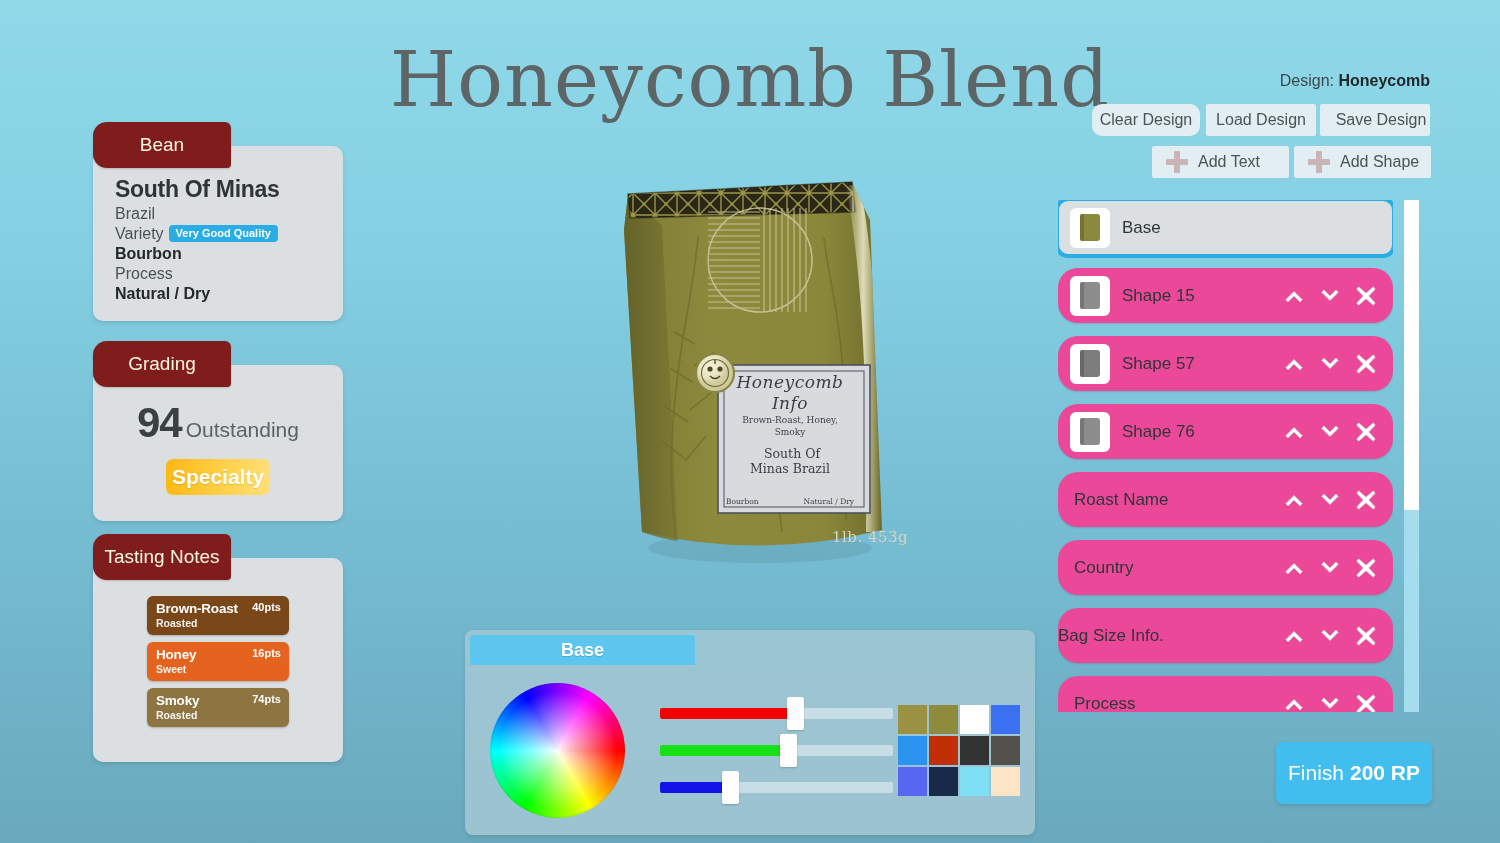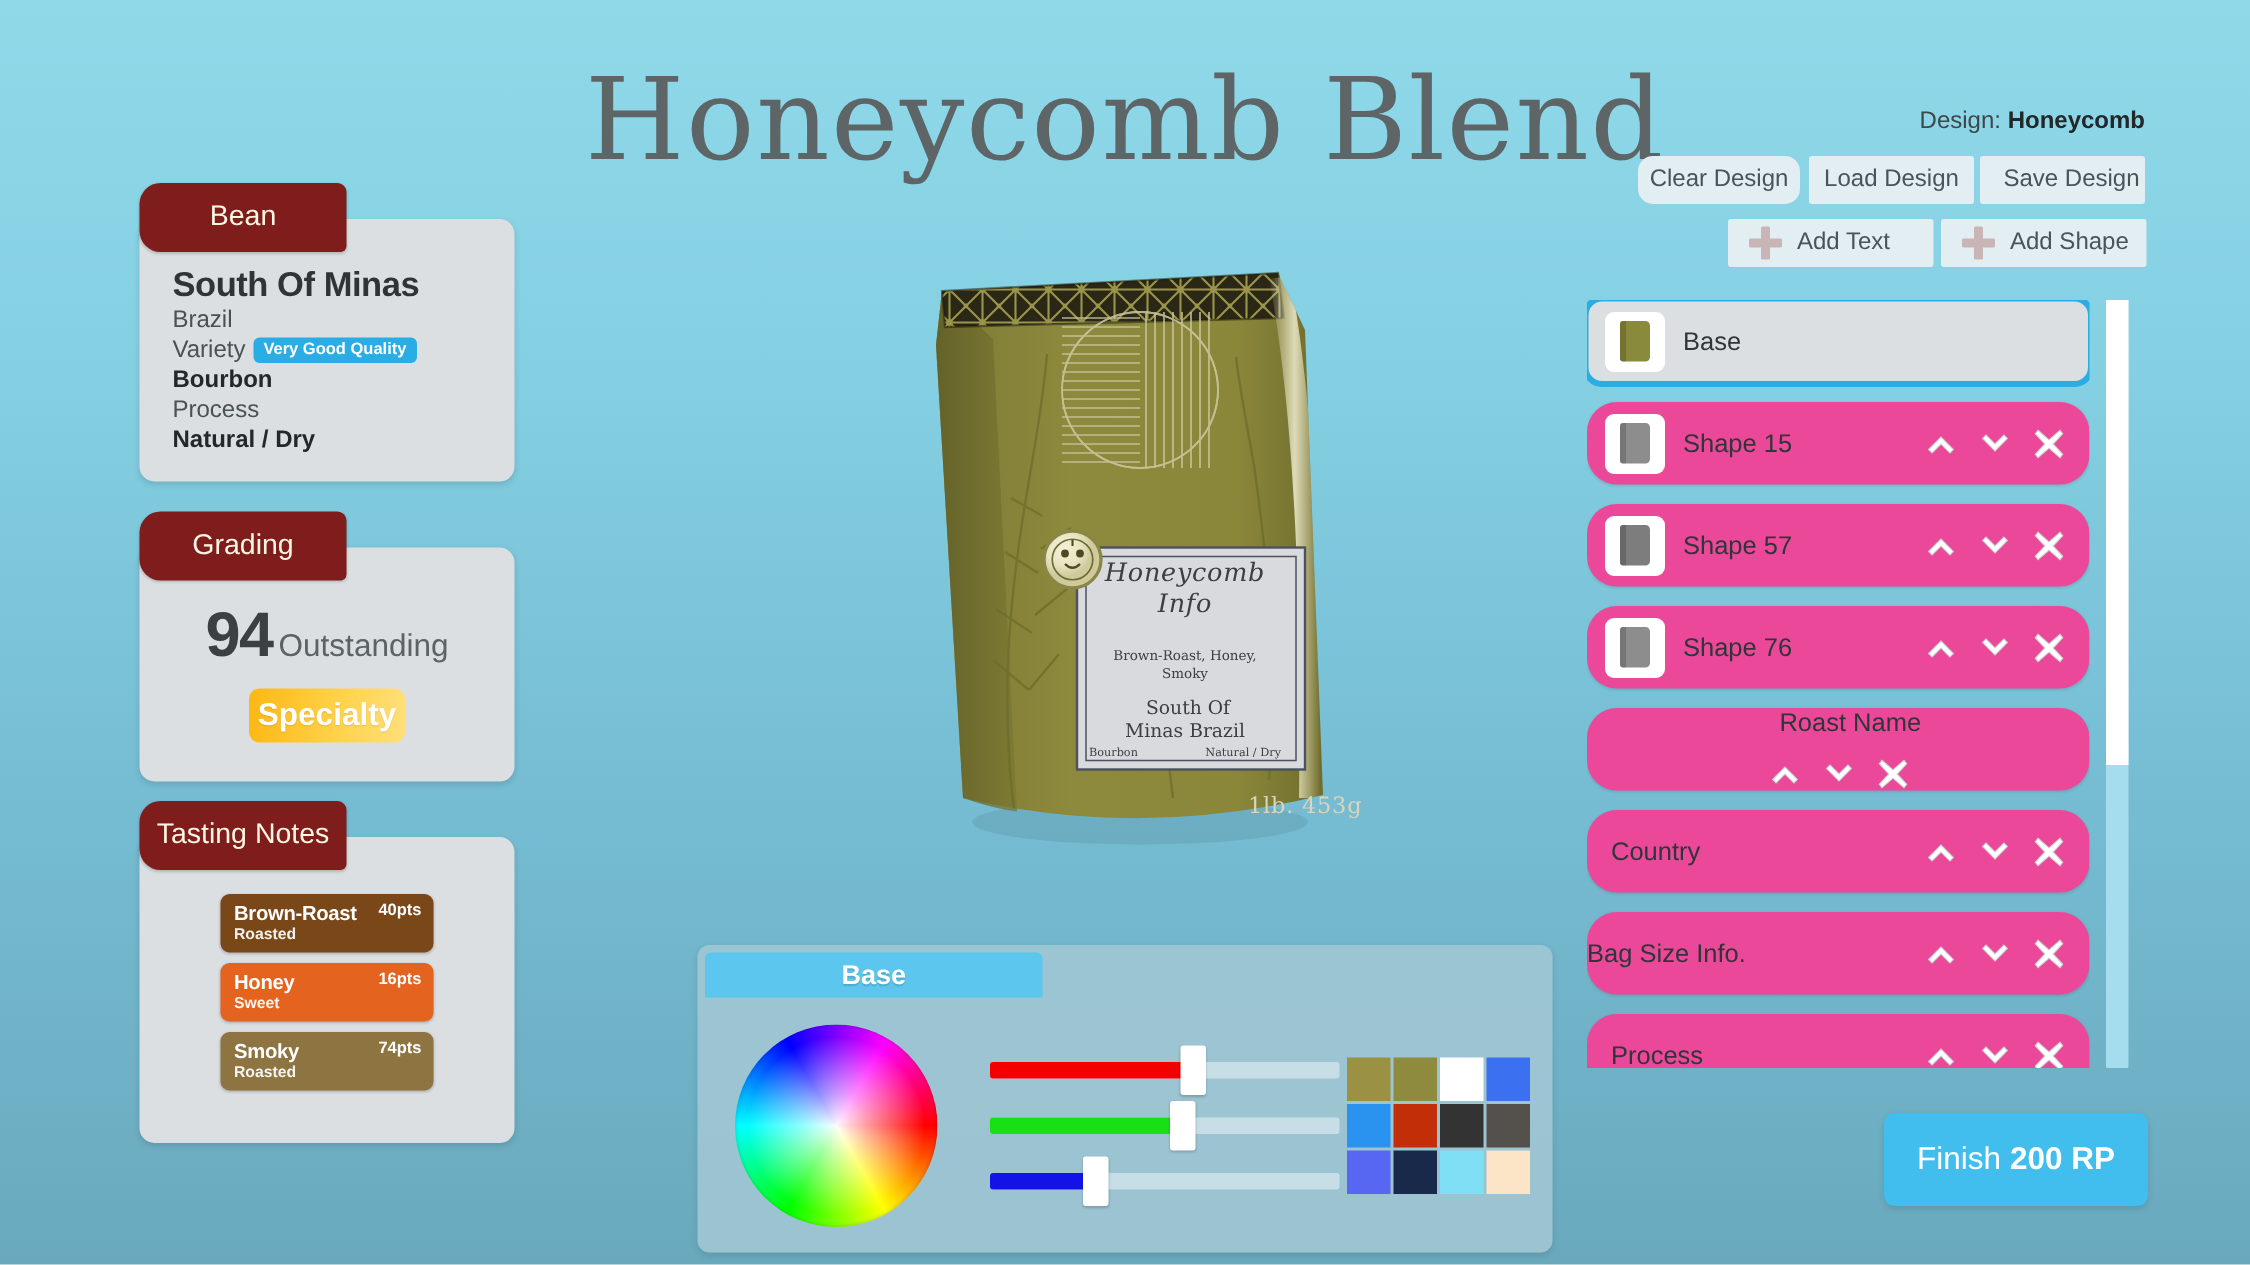--- a/index.html
+++ b/index.html
@@ -177,37 +177,37 @@
     box-shadow: 0 1px 2px rgba(0,0,0,.2);
     cursor: pointer;
   }
   .swatches { position: absolute; left: 440px; top: 705px; }
   .sw-grid { display: grid; grid-template-columns: repeat(4, 29px); grid-auto-rows: 29px; gap: 2px; }
   .sw { width: 29px; height: 29px; cursor: pointer; }
 
   
   #finish-btn {
     right: 68px; top: 742px;
-    width: 176px; height: 62px;
+    width: 156px; height: 62px;
     background: #41bdee; border-radius: 7px;
     display: flex; align-items: center; justify-content: center;
     color: #fff; font-size: 21px; cursor: pointer;
     box-shadow: 0 2px 4px rgba(0,0,0,.13);
   }
   #finish-btn b { margin-left: 6px; font-weight: bold; }
 
   
   #bag-wrap { left: 600px; top: 160px; width: 330px; height: 420px; }
   #bag-label-text {
     position: absolute; left: 720px; top: 372px; width: 140px; height: 140px;
     font-family: "DejaVu Serif", "Liberation Serif", serif;
     color: #3a3f46; text-align: center; pointer-events: none;
   }
   .lbl-big { font-size: 17px; font-style: italic; line-height: 1.22; letter-spacing: .5px; }
-  .lbl-notes { font-size: 9px; line-height: 1.25; margin-top: 20px; }
+  .lbl-notes { font-size: 9px; line-height: 1.25; margin-top: 2px; }
   .lbl-origin { font-size: 9.5px; margin-top: 8px; }
   .lbl-origin span { font-size: 12.5px; margin-left: 4px; }
   .lbl-foot { position: absolute; left: 6px; right: 6px; bottom: 6px; display: flex; justify-content: space-between; font-size: 7.5px; }
   #bag-weight {
     position: absolute; left: 832px; top: 528px;
     font-family: "DejaVu Serif", "Liberation Serif", serif;
     font-size: 15px; color: #d8d4bd; letter-spacing: .5px;
   }
 </style>
 </head>
@@ -349,21 +349,21 @@
             <path d="M3 8 L5.5 5.5 L12 12 L18.5 5.5 L21 8 L12 17 Z" fill="#ffffff" stroke="#cdd2d4" stroke-width="0.8"></path>
           </svg>
         </span>
         <span class="ico">
           <svg viewBox="0 0 24 24">
             <path d="M4 2 L12 9 L20 2 L22 4.5 L15 12 L22 19.5 L20 22 L12 15 L4 22 L2 19.5 L9 12 L2 4.5 Z" fill="#ffffff" stroke="#cdd2d4" stroke-width="0.8"></path>
           </svg>
         </span>
       </div>
     </div>
-    <div class="layer" style="padding-left: 16px; flex-direction: column;">
+    <div class="layer" style="padding-left: 16px;">
       <div class="layer-name">Roast Name</div>
       <div class="layer-ctrls">
         <span class="ico">
           <svg viewBox="0 0 24 24">
             <path d="M3 16 L12 7 L21 16 L18.5 18.5 L12 12 L5.5 18.5 Z" fill="#ffffff" stroke="#cdd2d4" stroke-width="0.8"></path>
           </svg>
         </span>
         <span class="ico">
           <svg viewBox="0 0 24 24">
             <path d="M3 8 L5.5 5.5 L12 12 L18.5 5.5 L21 8 L12 17 Z" fill="#ffffff" stroke="#cdd2d4" stroke-width="0.8"></path>

